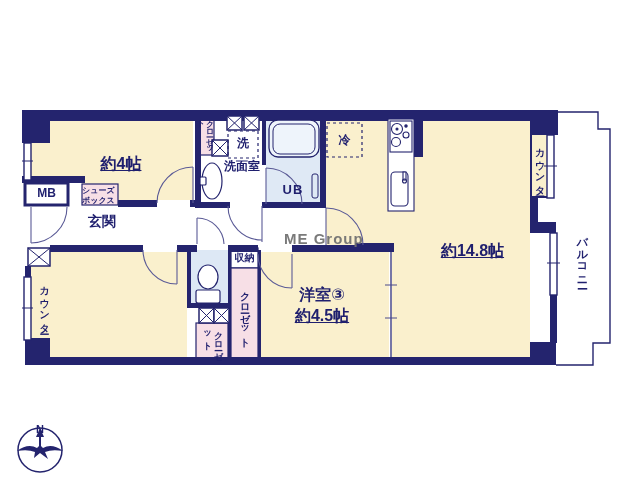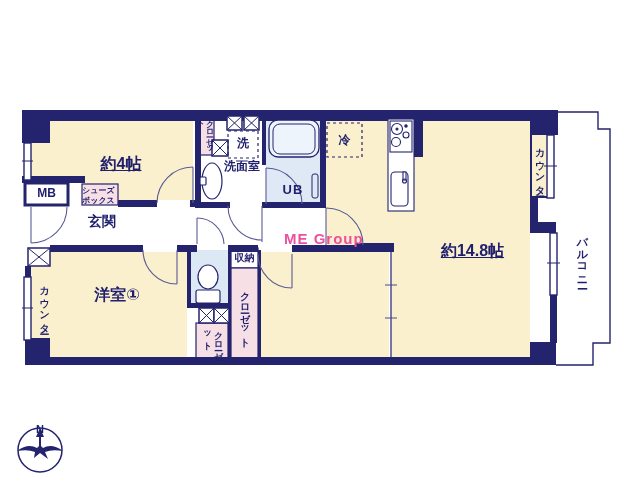--- a/index.html
+++ b/index.html
@@ -4,21 +4,21 @@
 <style>
   html,body{margin:0;padding:0;background:#ffffff;}
   #plan{position:relative;width:640px;height:480px;background:#ffffff;overflow:hidden;
         font-family:"Liberation Sans","DejaVu Sans",sans-serif;color:#1f1f6e;}
   #plan svg{position:absolute;left:0;top:0;}
   .lbl{position:absolute;color:#1f1f6e;font-weight:600;text-align:center;line-height:1.1;white-space:pre;}
   .vtext{writing-mode:vertical-rl;text-orientation:mixed;display:flex;align-items:center;justify-content:center;
          position:absolute;color:#1f1f6e;font-weight:600;letter-spacing:1px;}
   .name2{font-size:16px;}
   .size2{font-size:16px;font-weight:600;text-decoration:underline;}
-  .watermark{position:absolute;color:#ec4899;font-size:15px;font-weight:600;letter-spacing:1px;opacity:.95;}
+  .watermark{position:absolute;color:#737373;font-size:15px;font-weight:600;letter-spacing:1px;opacity:.95;}
 </style>
 </head>
 <body>
 
 <div id="plan">
 
 <svg width="640" height="480" viewBox="0 0 640 480">
 
   <g>
     <rect x="31" y="121" width="162" height="79" fill="#faf0cd"></rect>
@@ -177,22 +177,23 @@
   <g>
     <circle cx="40" cy="450" r="22" fill="none" stroke="#24246e" stroke-width="1.5"></circle>
     <line x1="40" y1="434" x2="40" y2="452" stroke="#24246e" stroke-width="2"></line>
     <path d="M40,428 L36,437 L44,437 Z" fill="#24246e"></path>
     <path d="M17,451 Q28,443 37,448 L40,445 L43,448 Q52,443 63,451 Q52,449 45,452 L48,459 L40,453 L34,458 L35,452 Q28,449 17,451 Z" fill="#24246e"></path>
   </g>
 </svg>
 
 <div class="lbl size2" style="left:60px;top:155px;width:122px;">約4帖</div>
 
-<div class="lbl name2" style="left:55px;top:286px;width:124px;">洋室①</div>
-
+
+<div class="lbl name2" style="left:260px;top:286px;width:124px;">洋室③</div>
+<div class="lbl size2" style="left:260px;top:307px;width:124px;">約4.5帖</div>
 
 <div class="lbl size2" style="left:430px;top:242px;width:85px;">約14.8帖</div>
 
 <div class="lbl" style="left:80px;top:214px;width:44px;font-size:14px;">玄関</div>
 <div class="lbl" style="left:25px;top:187px;width:43px;font-size:12px;">MB</div>
 <div class="lbl" style="left:82px;top:186px;width:23px;font-size:8px;line-height:9.5px;"><span>シューズ</span><br><span>ボックス</span></div>
 
 <div class="lbl" style="left:228px;top:137px;width:30px;font-size:12px;">洗</div>
 <div class="lbl" style="left:214px;top:160px;width:56px;font-size:12px;">洗面室</div>
 <div class="lbl" style="left:270px;top:176px;width:46px;font-size:13px;letter-spacing:1px;margin-top:7px;">UB</div>

